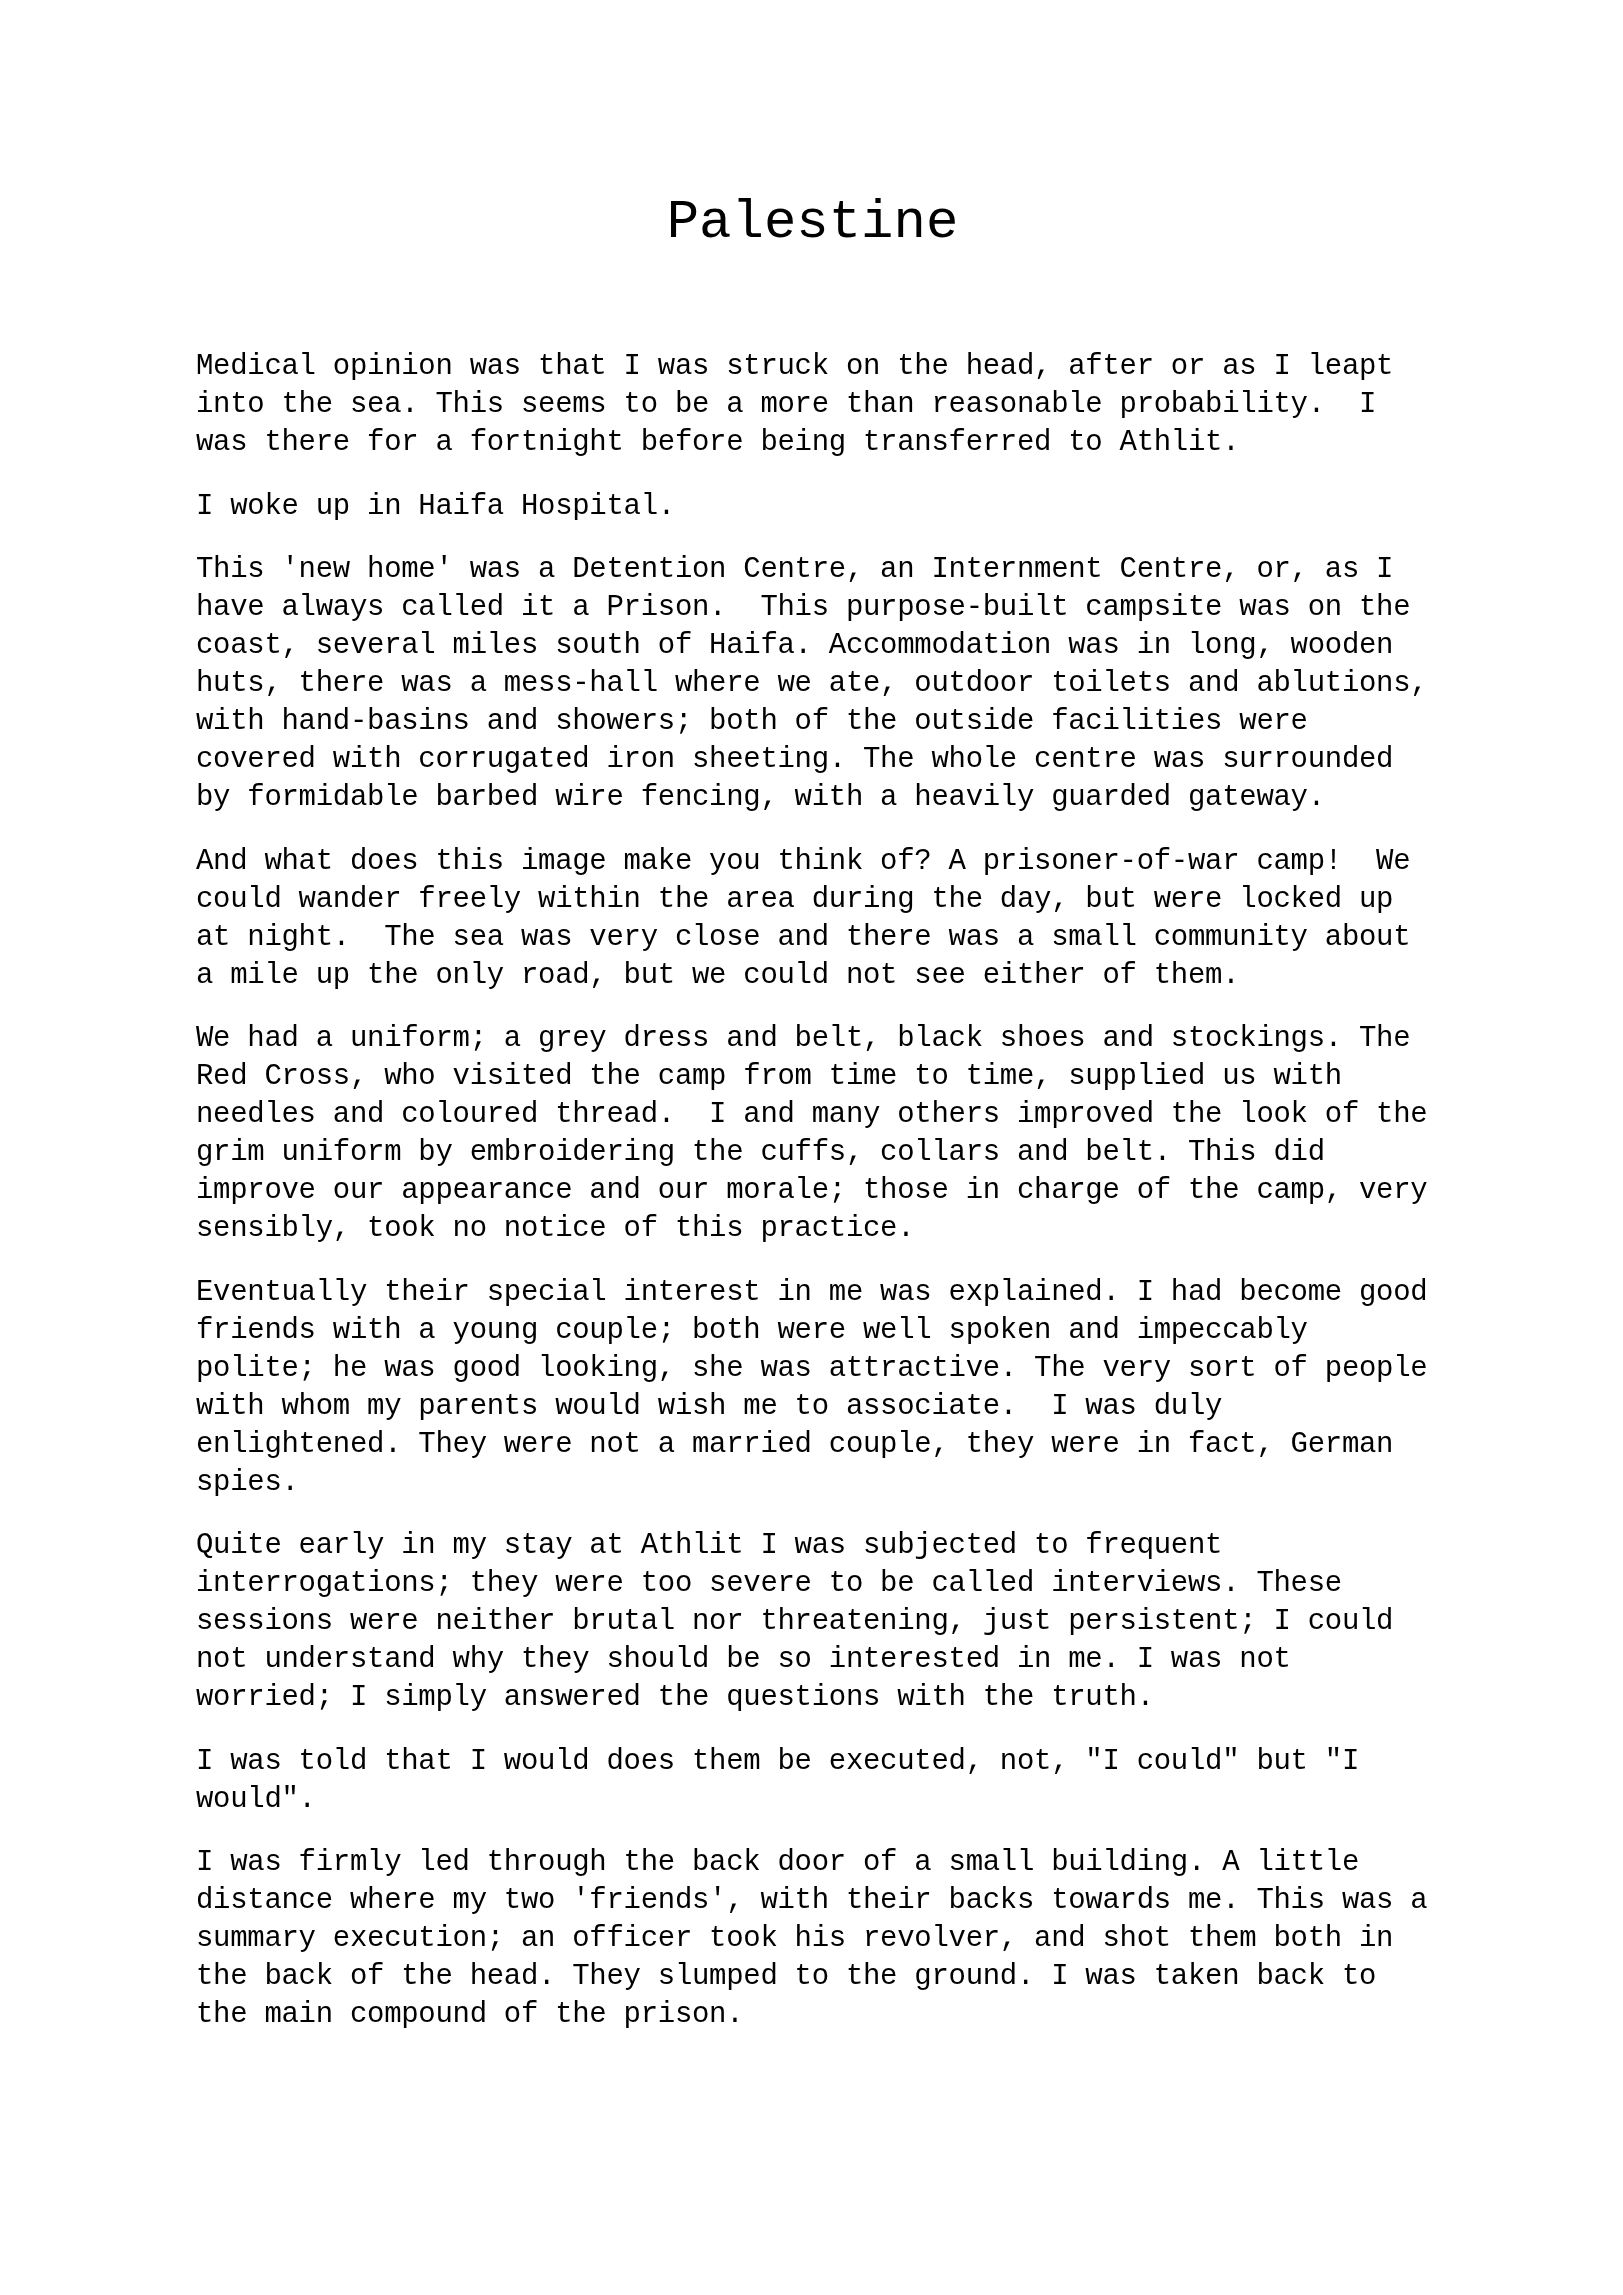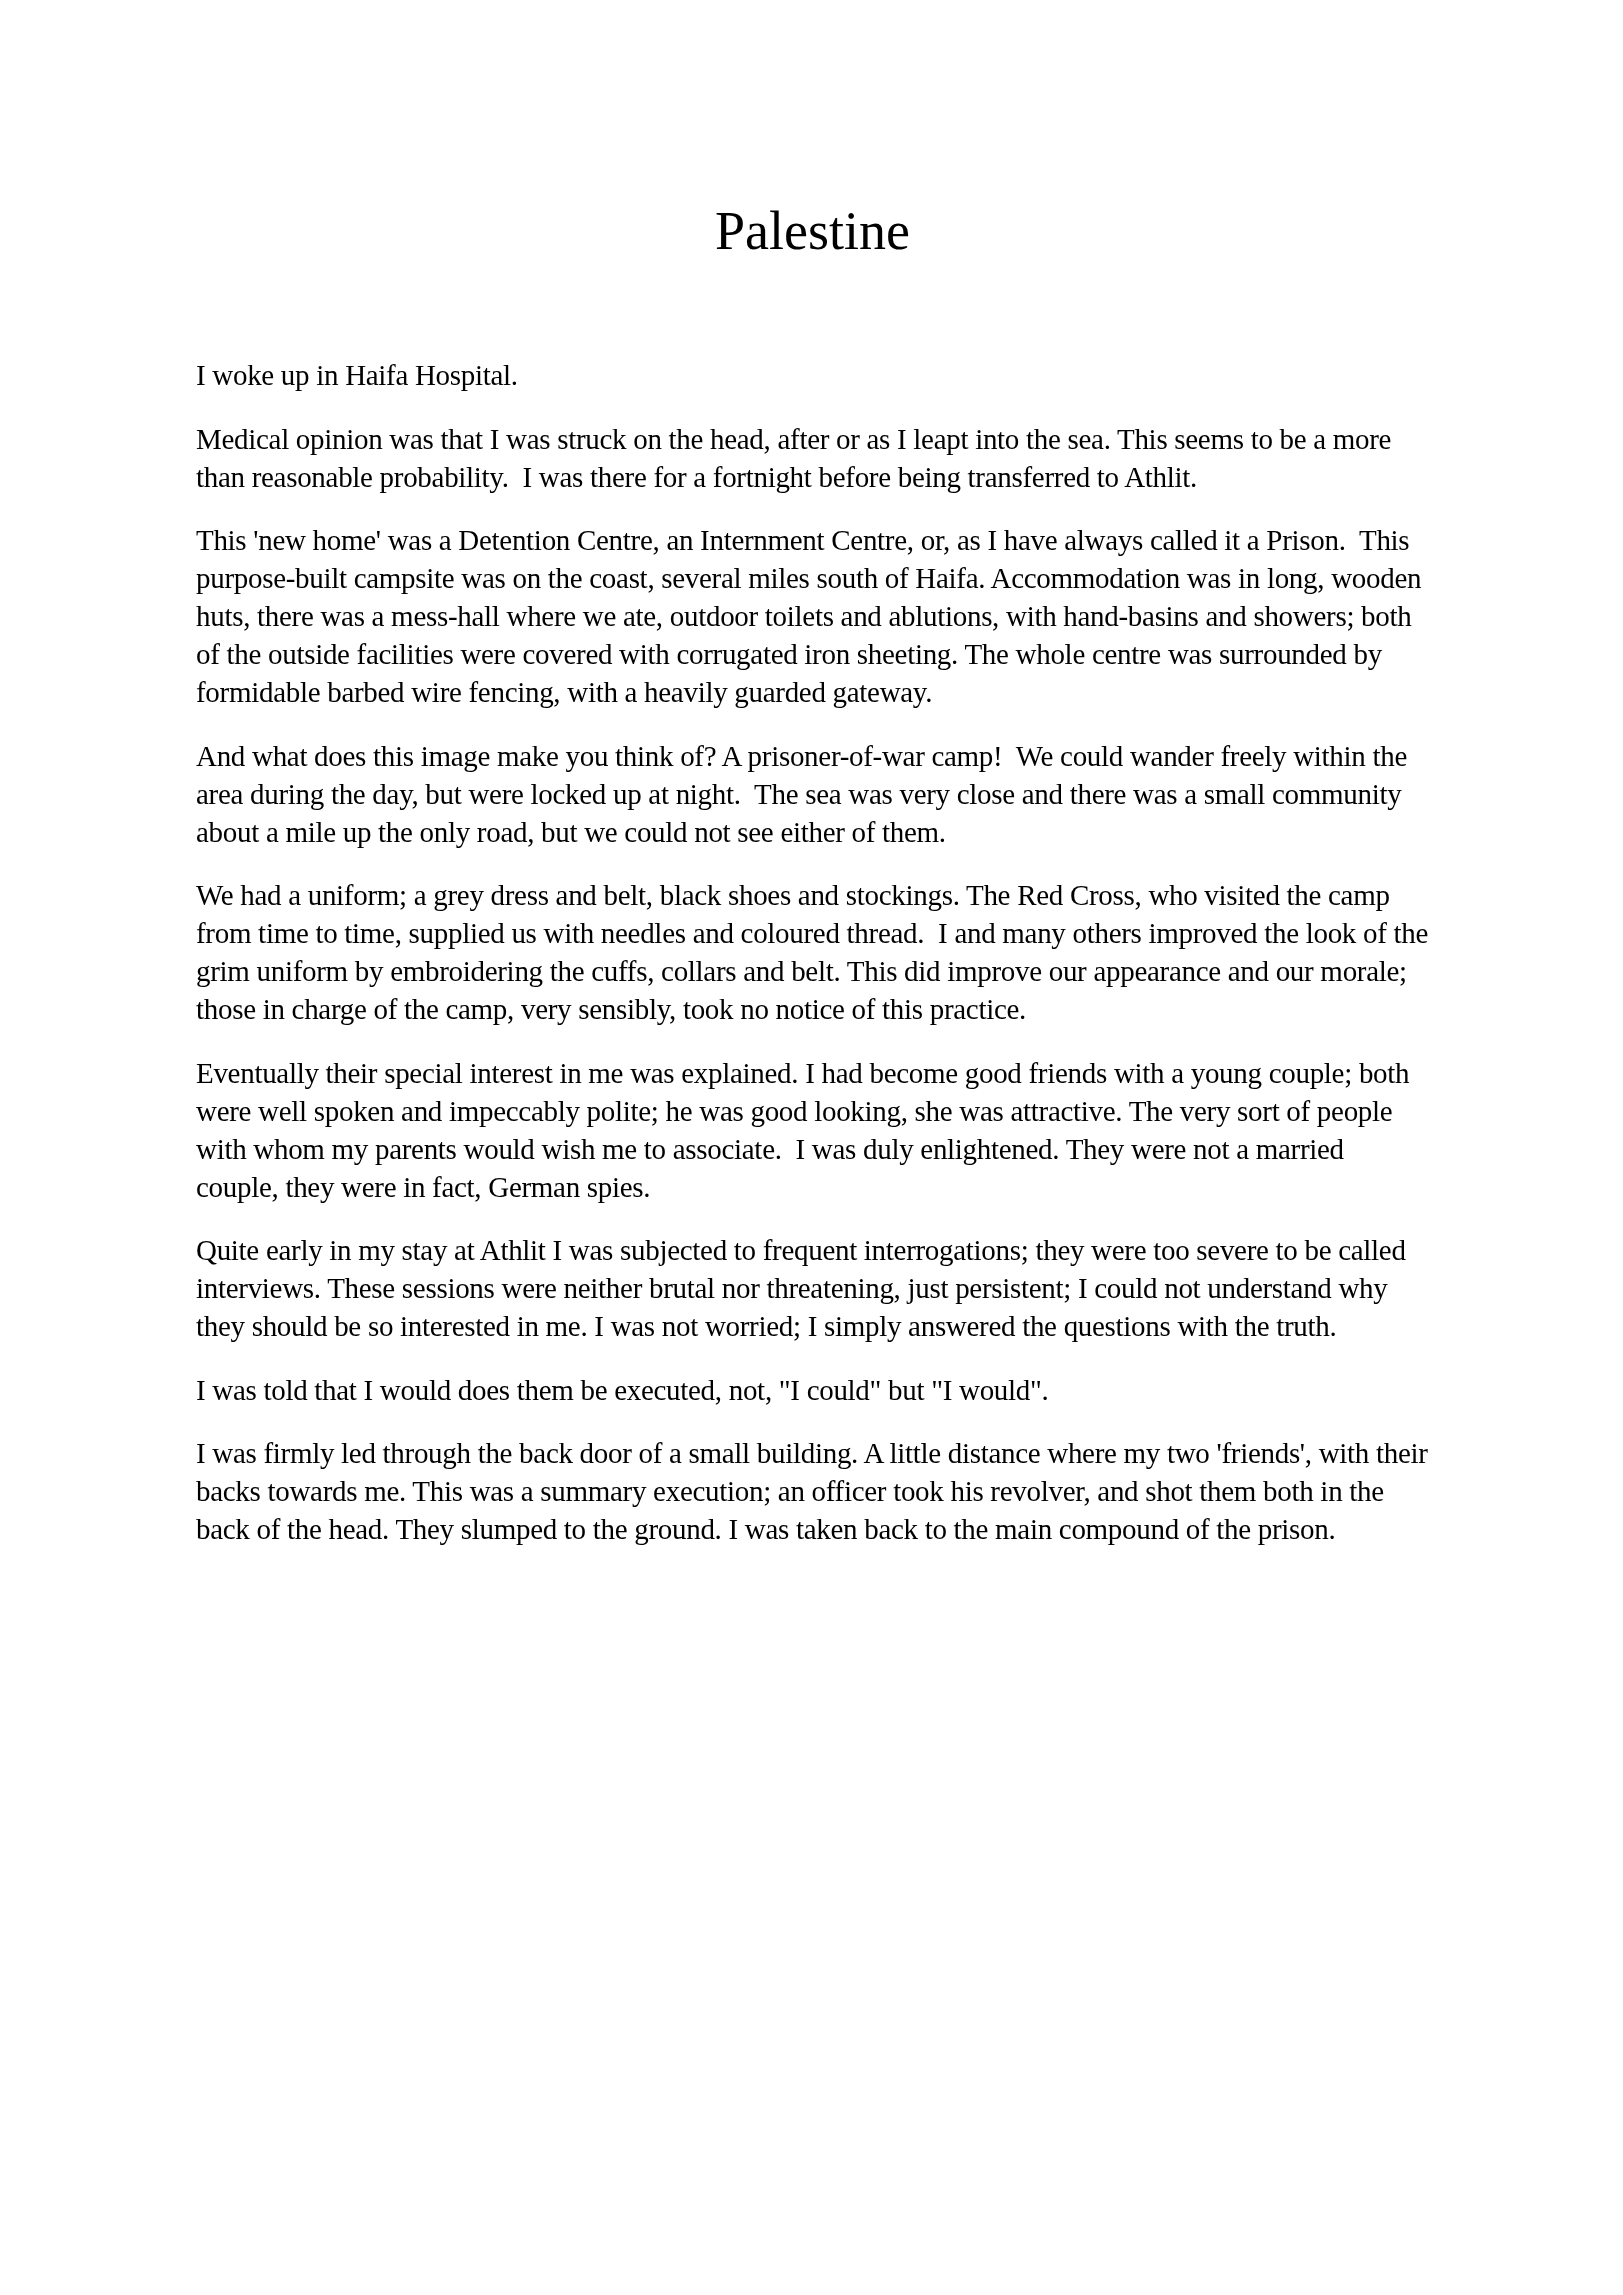--- a/index.html
+++ b/index.html
@@ -7,24 +7,23 @@
     padding: 0;
     background: #ffffff;
   }
   .page {
     position: relative;
     width: 1623px;
     height: 2256px;
     background: #ffffff;
     box-sizing: border-box;
     padding: 196px 194px 0 196px;
-    font-family: Liberation Serif, serif;
+    font-family: Liberation Mono, monospace;
     color: #000000;
     overflow: hidden;
-    margin-top: 8px;
   }
   .title {
     font-size: 54px;
     font-weight: 400;
     line-height: 1;
     text-align: center;
     margin: 0 0 98px 0;
     letter-spacing: 0;
   }
   .para {
@@ -35,22 +34,22 @@
     margin: 0 0 25.5px 0;
     white-space: pre-wrap; 
     text-align: left;
   }
 </style>
 </head>
 <body>
 
 <div class="page">
   <h1 class="title">Palestine</h1>
+  <p class="para">Medical opinion was that I was struck on the head, after or as I leapt into the sea. This seems to be a more than reasonable probability.  I was there for a fortnight before being transferred to Athlit.</p>
   <p class="para">I woke up in Haifa Hospital.</p>
-  <p class="para">Medical opinion was that I was struck on the head, after or as I leapt into the sea. This seems to be a more than reasonable probability.  I was there for a fortnight before being transferred to Athlit.</p>
   <p class="para">This 'new home' was a Detention Centre, an Internment Centre, or, as I have always called it a Prison.  This purpose-built campsite was on the coast, several miles south of Haifa. Accommodation was in long, wooden huts, there was a mess-hall where we ate, outdoor toilets and ablutions, with hand-basins and showers; both of the outside facilities were covered with corrugated iron sheeting. The whole centre was surrounded by formidable barbed wire fencing, with a heavily guarded gateway.</p>
   <p class="para">And what does this image make you think of? A prisoner-of-war camp!  We could wander freely within the area during the day, but were locked up at night.  The sea was very close and there was a small community about a mile up the only road, but we could not see either of them.</p>
   <p class="para">We had a uniform; a grey dress and belt, black shoes and stockings. The Red Cross, who visited the camp from time to time, supplied us with needles and coloured thread.  I and many others improved the look of the grim uniform by embroidering the cuffs, collars and belt. This did improve our appearance and our morale; those in charge of the camp, very sensibly, took no notice of this practice.</p>
   <p class="para">Eventually their special interest in me was explained. I had become good friends with a young couple; both were well spoken and impeccably polite; he was good looking, she was attractive. The very sort of people with whom my parents would wish me to associate.  I was duly enlightened. They were not a married couple, they were in fact, German spies.</p>
   <p class="para">Quite early in my stay at Athlit I was subjected to frequent interrogations; they were too severe to be called interviews. These sessions were neither brutal nor threatening, just persistent; I could not understand why they should be so interested in me. I was not worried; I simply answered the questions with the truth.</p>
   <p class="para">I was told that I would does them be executed, not, "I could" but "I would".</p>
   <p class="para">I was firmly led through the back door of a small building. A little distance where my two 'friends', with their backs towards me. This was a summary execution; an officer took his revolver, and shot them both in the back of the head. They slumped to the ground. I was taken back to the main compound of the prison.</p>
 </div>
 
 

